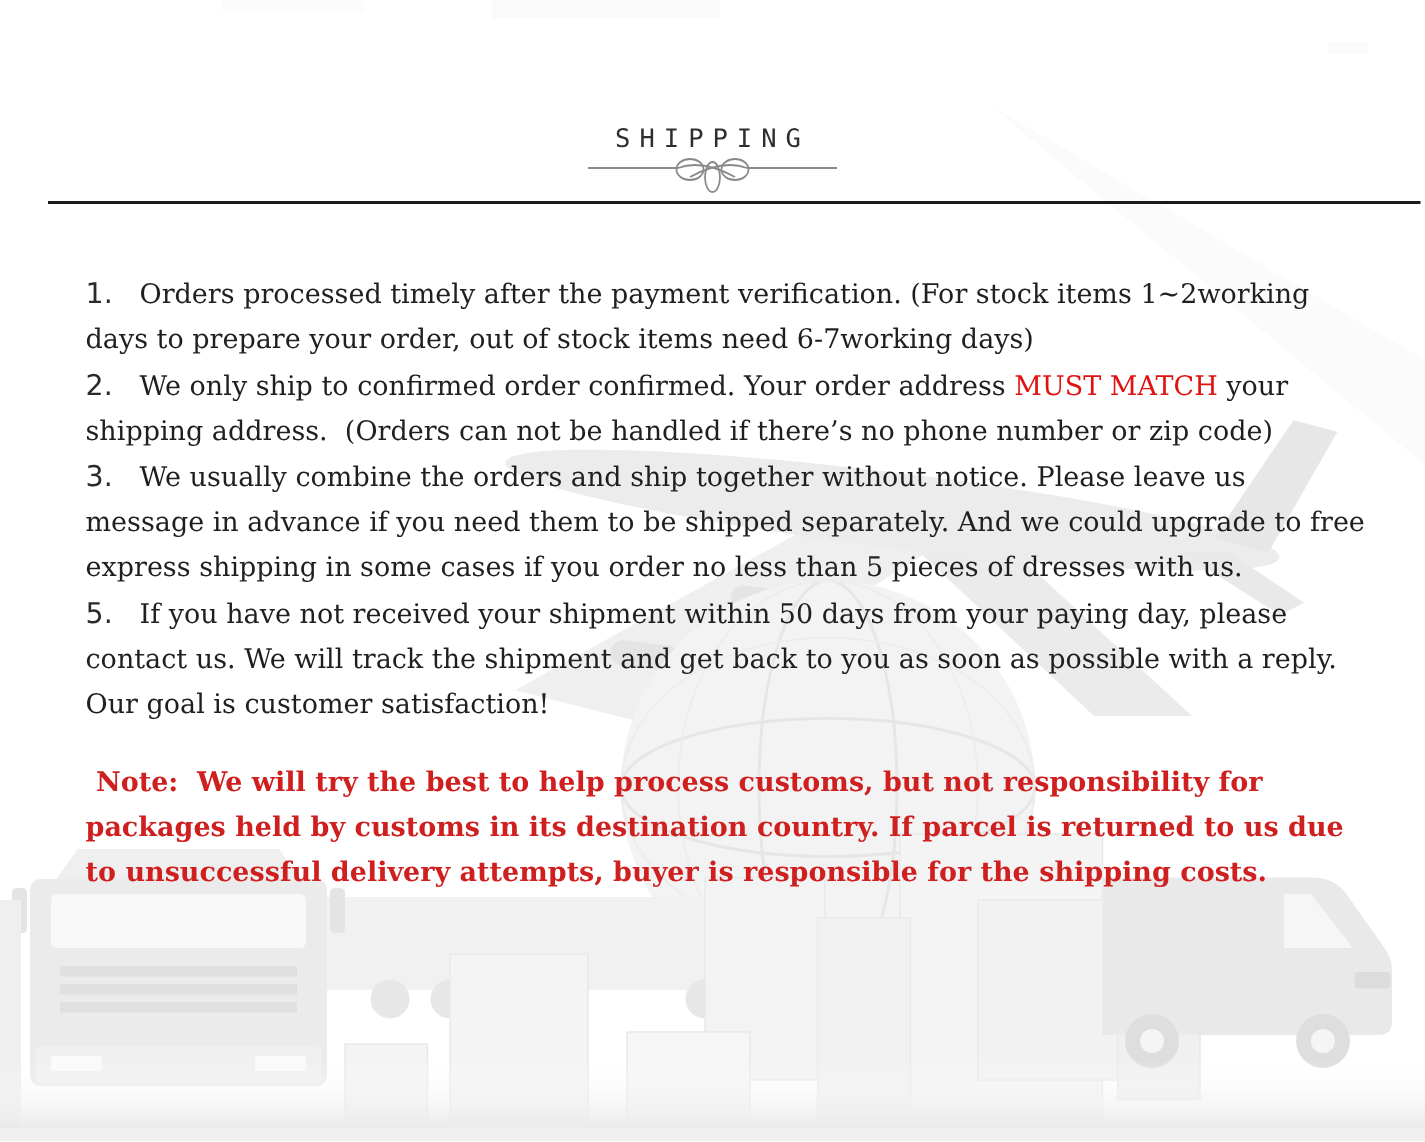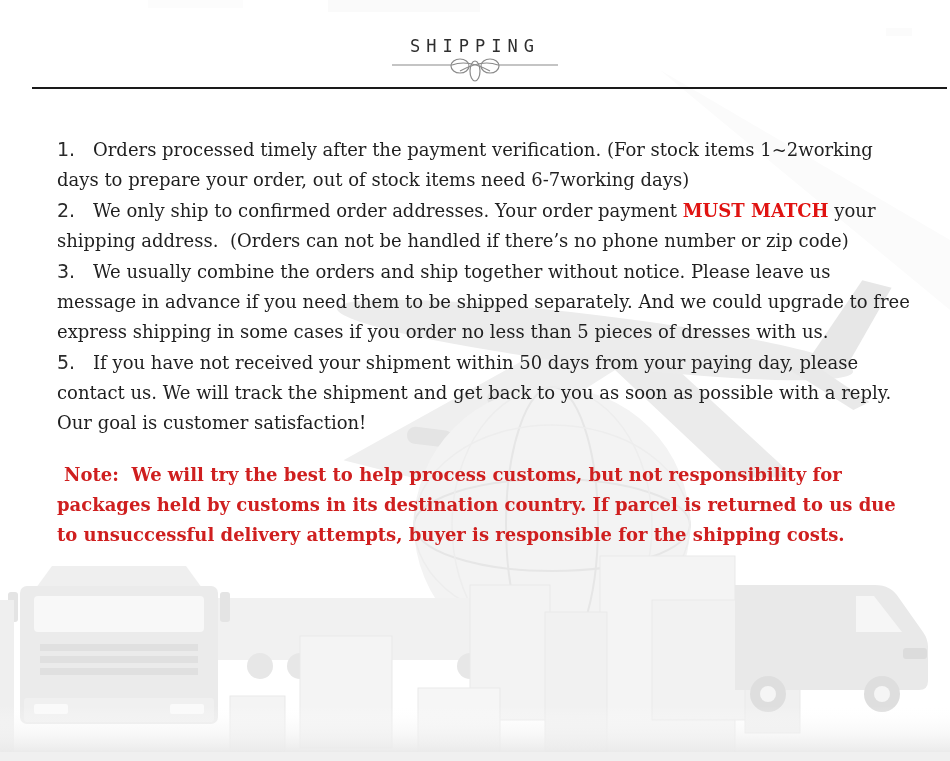--- a/index.html
+++ b/index.html
@@ -7,42 +7,42 @@
     --note-red:#cf1f1f; --rule:#1a1a1a; --title:#2e2e2e;
   }
   *{box-sizing:border-box;}
   html,body{margin:0;padding:0;}
   body{
     width:950px;height:761px;background:var(--page-bg);
     font-family:"DejaVu Serif", serif;color:var(--text);
     position:relative;overflow:hidden;
   }
   .watermark{position:absolute;inset:0;z-index:0;pointer-events:none;}
-  .layer{position:relative;z-index:1;}
+  .layer{position:relative;z-index:1;margin-top:47px;}
 
   .header{padding-top:36px;text-align:center;}
   .shipping-title{
     font-family:"DejaVu Sans Mono", monospace;
     font-size:17px;letter-spacing:6px;color:var(--title);
   }
   .ornament{display:block;margin:1px auto 0;}
   .rule{border:none;border-top:2px solid var(--rule);margin:3px 3px 0 32px;}
 
   .content{
     margin:45px 36px 0 57px;width:857px;
     font-size:18px;line-height:30px;
     font-feature-settings:"onum";
   }
   .content p{margin:0;white-space:pre-wrap;}
   .num{
     display:inline-block;width:36px;
     font-family:"DejaVu Sans", sans-serif;
     font-size:19px;color:#2a2a2a;
   }
-  .red{color:var(--accent-red);font-weight:bold;}
+  .red{color:var(--accent-red);font-weight:normal;}
 
   .note{
     margin:22px 36px 0 57px;width:857px;
     font-size:18px;line-height:30px;font-weight:bold;
     color:var(--note-red);white-space:pre-wrap;text-indent:7px;
   }
   .note .note-label{color:var(--note-red);}
 </style>
 </head>
 <body>
@@ -142,21 +142,21 @@
         <path d="M62,8 Q78,2 100,14"></path>
         <path d="M108,8 Q92,2 70,14"></path>
       </g>
     </svg>
     <hr class="rule">
   </div>
 
   <div class="content">
     <p><span class="num">1.</span><span>Orders processed timely after the payment verification. (For stock items 1~2working days to prepare your order, out of stock items need 6-7working days)</span></p>
 
-    <p><span class="num">2.</span><span>We only ship to confirmed order addresses. Your order payment </span><span class="red">MUST MATCH</span><span> your shipping address.  (Orders can not be handled if there’s no phone number or zip code)</span></p>
+    <p><span class="num">2.</span><span>We only ship to confirmed order confirmed. Your order address </span><span class="red">MUST MATCH</span><span> your shipping address.  (Orders can not be handled if there’s no phone number or zip code)</span></p>
 
     <p><span class="num">3.</span><span>We usually combine the orders and ship together without notice. Please leave us message in advance if you need them to be shipped separately. And we could upgrade to free express shipping in some cases if you order no less than 5 pieces of dresses with us.</span></p>
 
 
     <p><span class="num">5.</span><span>If you have not received your shipment within 50 days from your paying day, please contact us. We will track the shipment and get back to you as soon as possible with a reply. Our goal is customer satisfaction!</span></p>
 
   </div>
 
   <p class="note"><span class="note-label">Note:</span><span>  We will try the best to help process customs, but not responsibility for packages held by customs in its destination country. If parcel is returned to us due to unsuccessful delivery attempts, buyer is responsible for the shipping costs.</span></p>
 </div>

